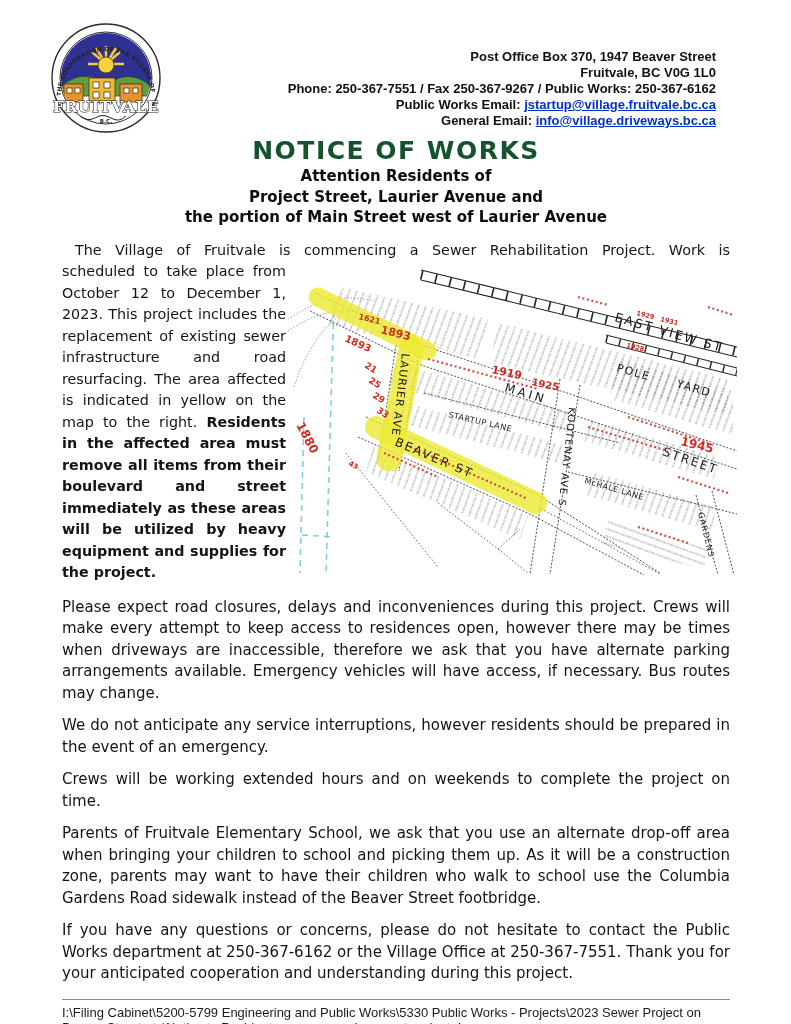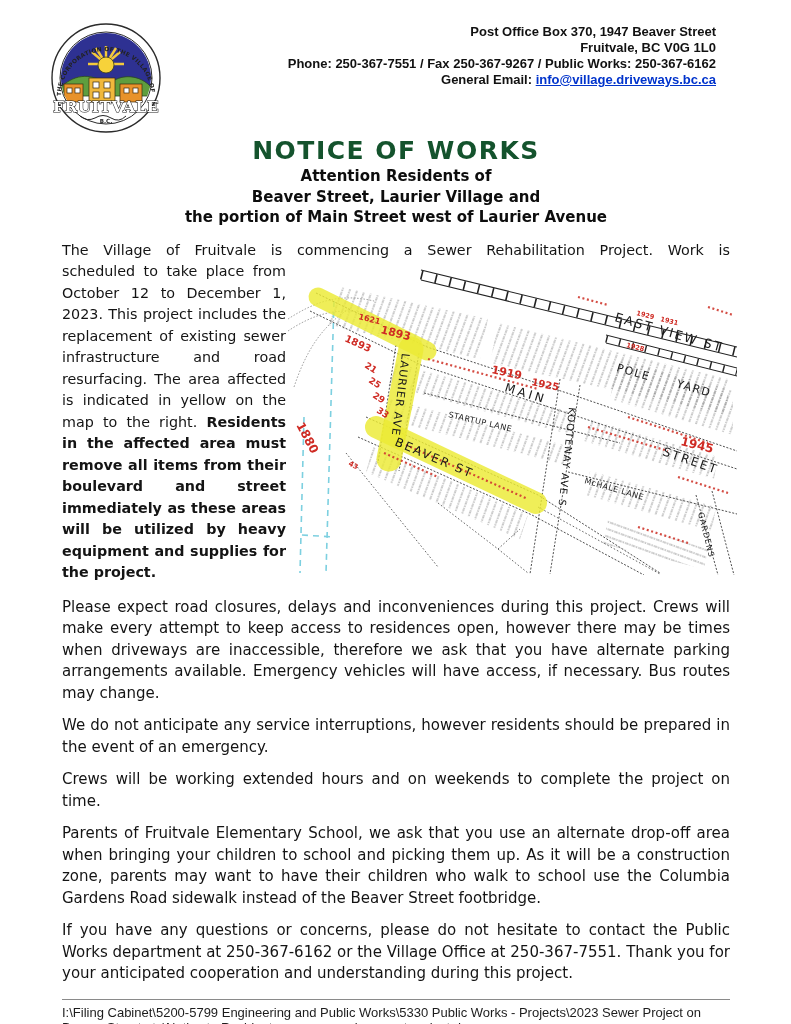--- a/index.html
+++ b/index.html
@@ -1,28 +1,28 @@
 <!DOCTYPE html>
 <html><head>
 <meta charset="utf-8">
 <style>
   html,body{margin:0;padding:0;background:#ffffff;}
   body{width:791px;height:1024px;overflow:hidden;font-family:"DejaVu Sans",sans-serif;color:#141414;position:relative;}
   .page{padding:0 61px 0 62px;}
   
   .header{position:relative;height:130px;}
   .logo{position:absolute;left:-12px;top:22px;width:112px;height:112px;}
-  .contact{position:absolute;right:14px;top:24px;text-align:right;font-family:"Liberation Sans",sans-serif;font-weight:bold;font-size:13px;line-height:16px;color:#111;}
+  .contact{position:absolute;right:14px;top:49px;text-align:right;font-family:"Liberation Sans",sans-serif;font-weight:bold;font-size:13px;line-height:16px;color:#111;}
   .contact a{color:#0033cc;text-decoration:underline;}
   
   h1.title{margin:0;padding-top:6px;text-align:center;font-size:25px;font-weight:bold;letter-spacing:1.5px;color:#14532d;}
   .subtitle{margin-top:1px;text-align:center;font-weight:bold;font-size:15px;line-height:20.5px;color:#0d0d0d;}
   
   .intro{position:relative;margin-top:12px;font-size:14.3px;line-height:21.5px;min-height:346px;}
-  .intro-line1{text-align:justify;text-align-last:justify;}
+  .intro-line1{text-align:justify;text-align-last:justify;margin-left:13px;}
   .intro-col{width:224px;text-align:justify;}
   .map-box{position:absolute;left:226px;top:27px;width:449px;height:308px;}
   
   p.body{margin:11px 0 0 0;text-align:justify;font-size:15px;line-height:21.5px;}
   
   .rule{border:none;border-top:1px solid #8a8a8a;margin:14px 0 5px 0;}
   .footer-path{font-family:"Liberation Sans",sans-serif;font-size:13px;line-height:15.5px;color:#1c1c1c;}
 </style>
 </head>
 <body>
@@ -71,30 +71,34 @@
       <text x="56" y="90" text-anchor="middle" font-family="DejaVu Serif, serif" font-weight="bold" font-size="15.5" fill="#ffffff" stroke="#161616" stroke-width="1.1" paint-order="stroke" style="letter-spacing:0.5px">FRUITVALE</text>
       <path d="M30,94 q7,6 15,2 q8,-5 16,0 q8,5 15,-2" fill="none" stroke="#222" stroke-width="1"></path>
       <text x="56" y="101" text-anchor="middle" font-size="5.6" font-weight="bold" fill="#222">B.C.</text>
     </svg>
 
     <div class="contact">
       <div>Post Office Box 370, 1947 Beaver Street</div>
       <div>Fruitvale, BC V0G 1L0</div>
       <div>Phone: 250-367-7551 / Fax 250-367-9267 /  Public Works: 250-367-6162</div>
       <div>
+        <span>Public Works Email:</span>
+        <a href="#">jstartup@village.fruitvale.bc.ca</a>
+      </div>
+      <div>
         <span>General Email:</span>
         <a href="#">info@village.driveways.bc.ca</a>
       </div>
     </div>
   </div>
 
   <h1 class="title">NOTICE OF WORKS</h1>
   <div class="subtitle">
     <div>Attention Residents of</div>
-    <div>Beaver Street, Laurier Village and</div>
+    <div>Project Street, Laurier Avenue and</div>
     <div>the portion of Main Street west of Laurier Avenue</div>
   </div>
 
   <div class="intro">
     <div class="intro-line1">The Village of Fruitvale is commencing a Sewer Rehabilitation Project. Work is</div>
     <div class="intro-col"><span>scheduled to take place from October 12 to December 1, 2023. This project includes the replacement of existing sewer infrastructure and road resurfacing. The area affected is indicated in yellow on the map to the right. </span><strong>Residents in the affected area must remove all items from their boulevard and street immediately as these areas will be utilized by heavy equipment and supplies for the project.</strong></div>
 
     <div class="map-box">
       <svg viewBox="0 0 449 308" width="449" height="308">
         <defs>

